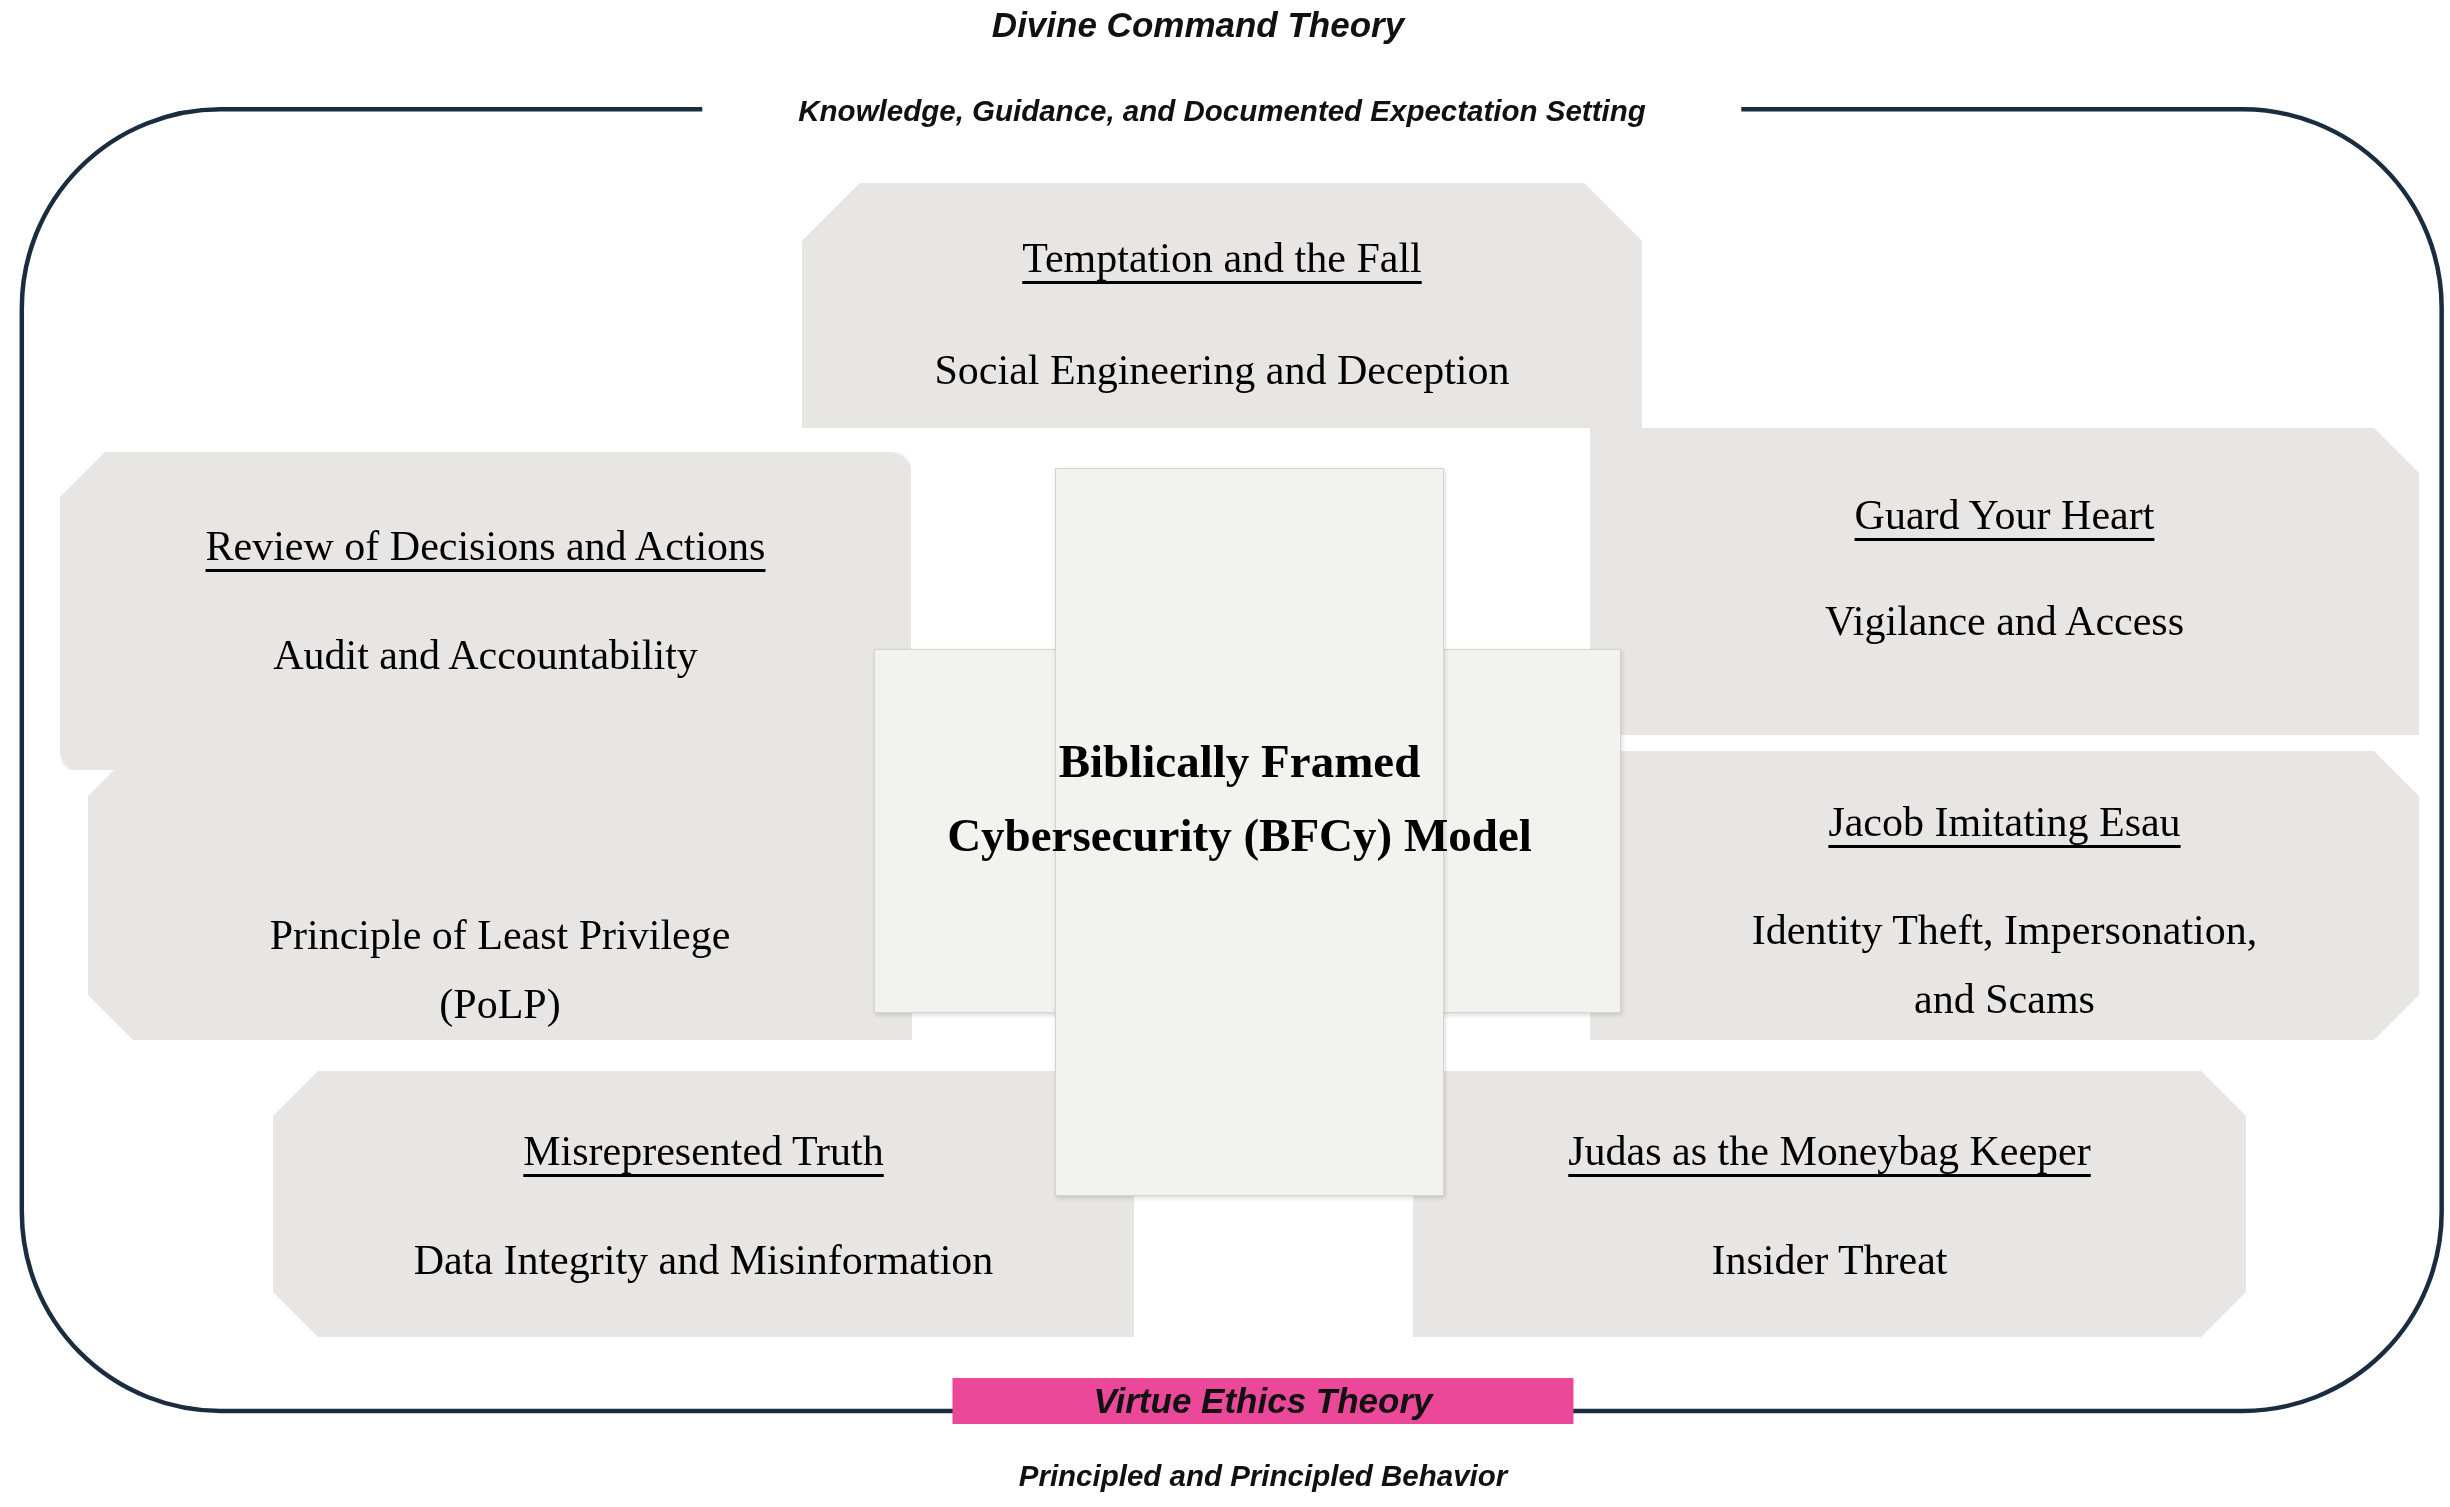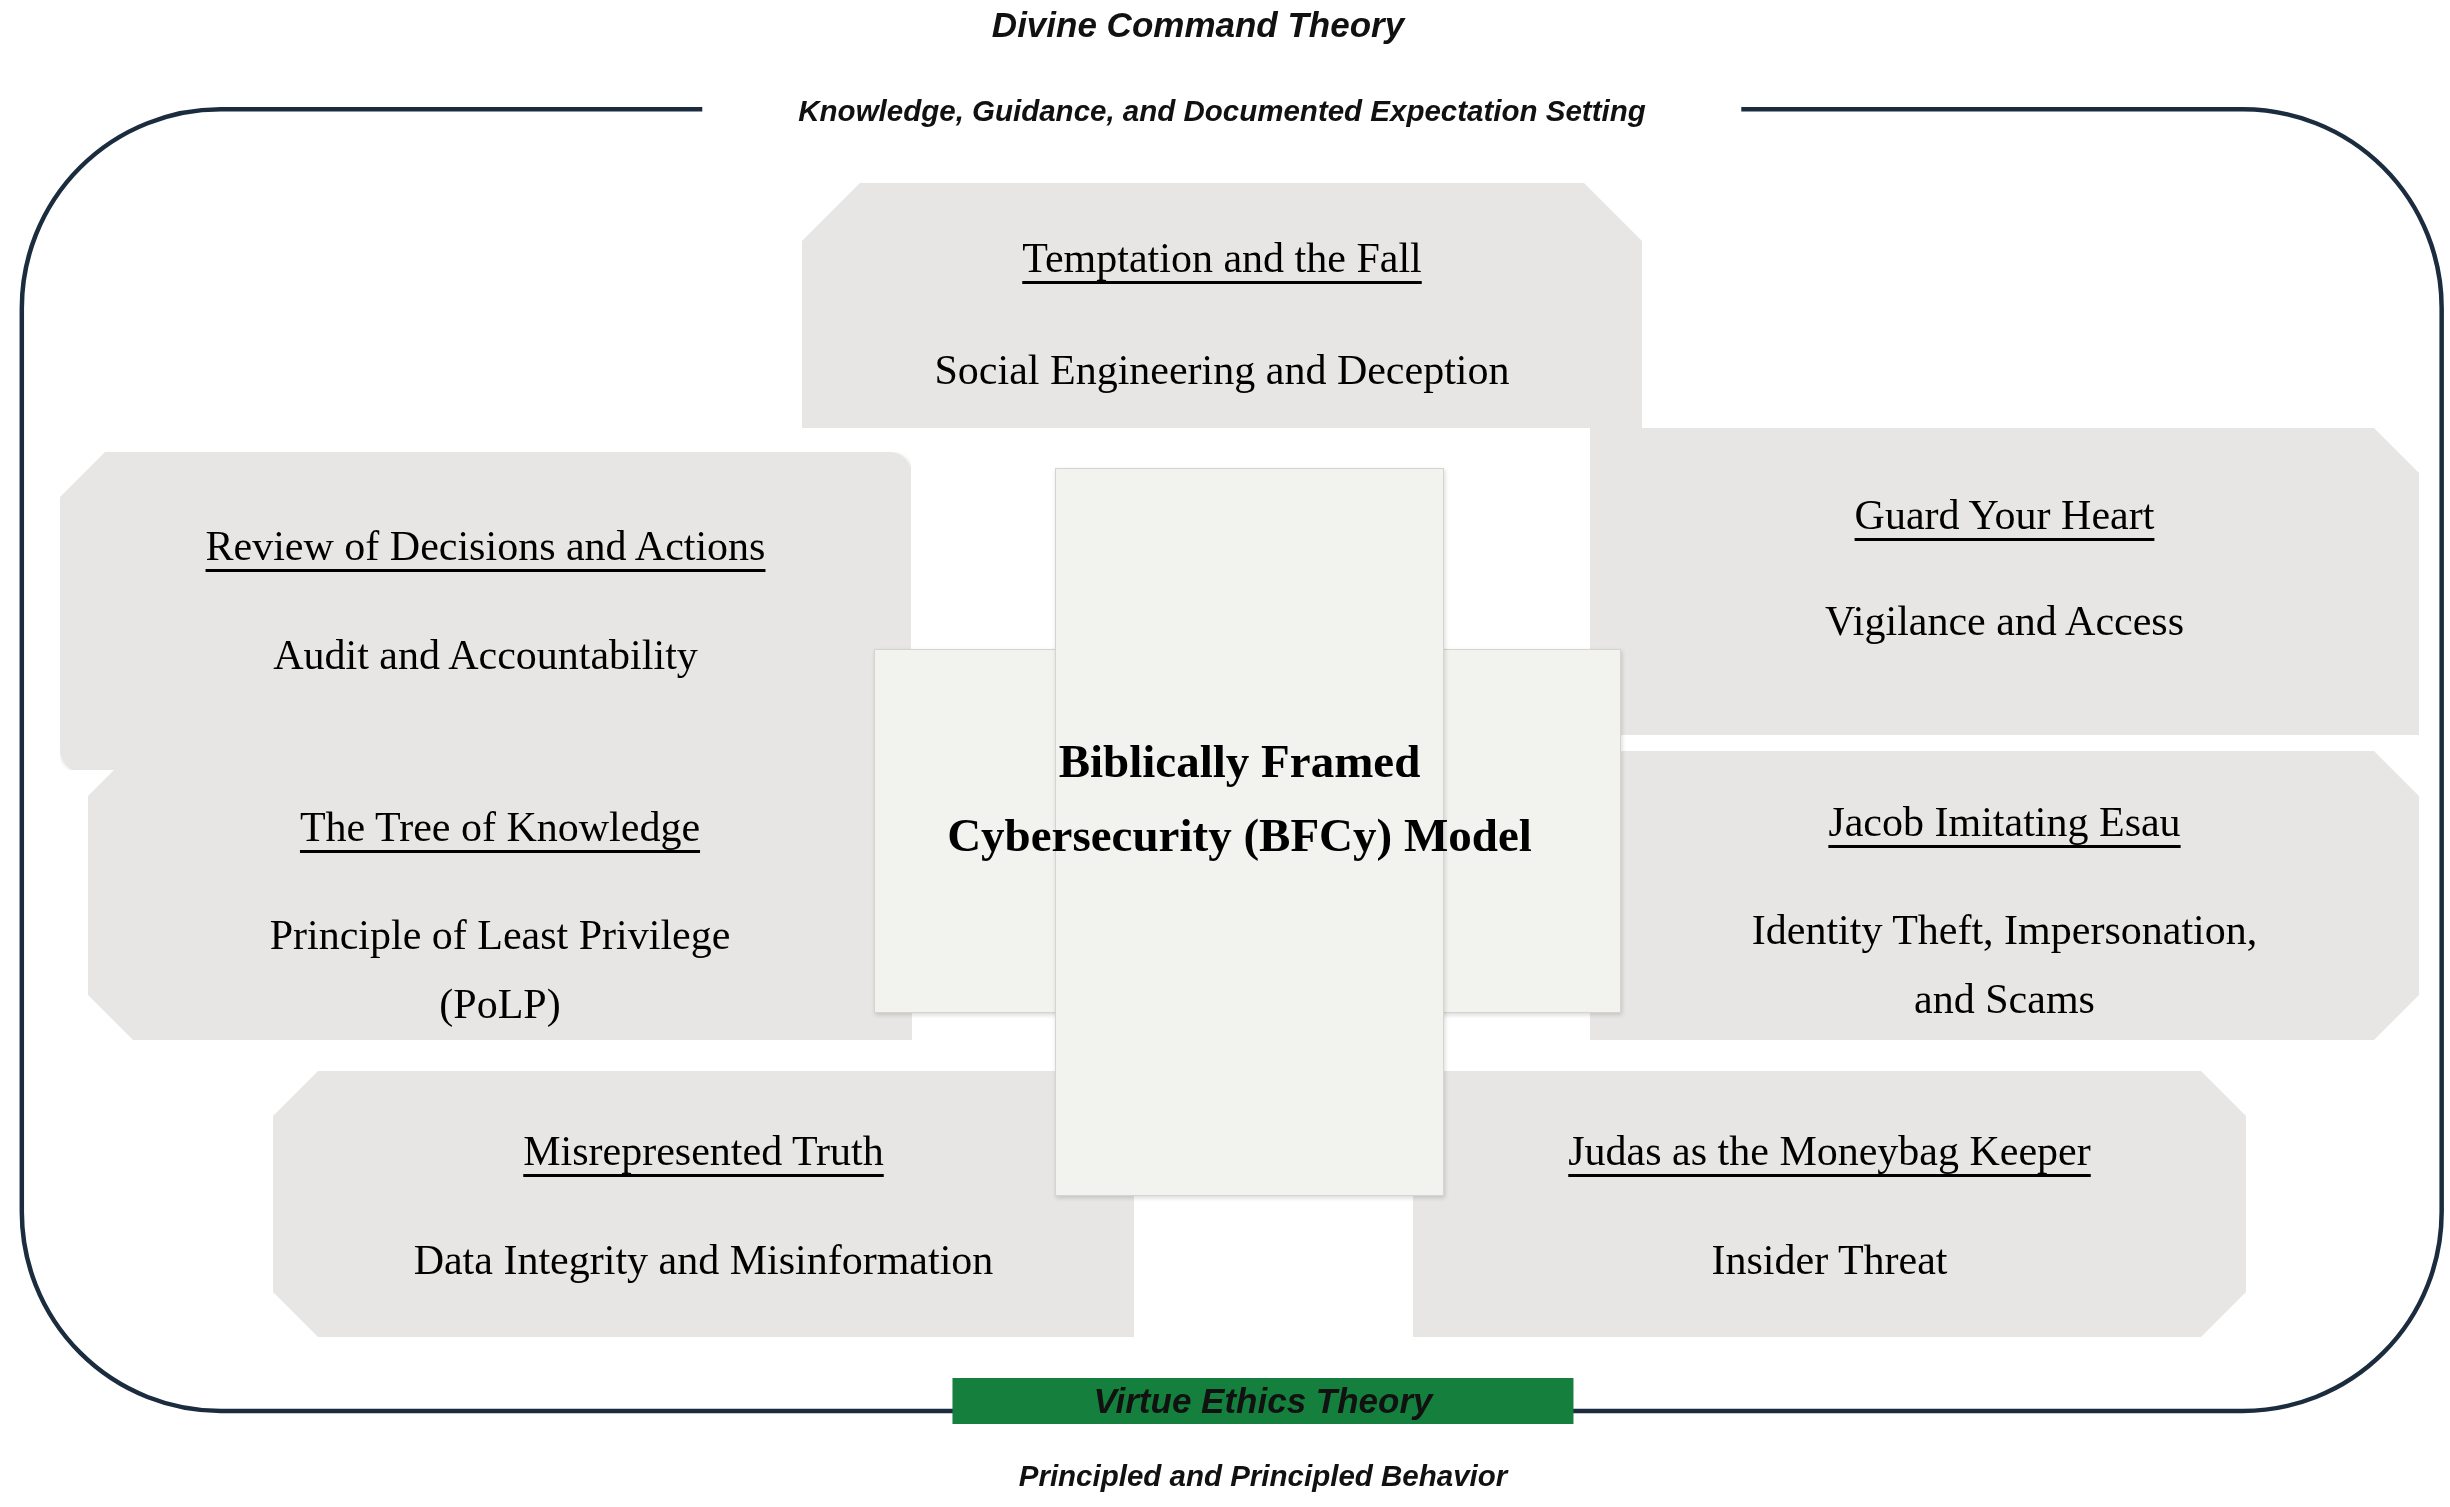--- a/index.html
+++ b/index.html
@@ -65,21 +65,21 @@
     position: absolute; transform: translateX(-50%);
     font-family: "Liberation Sans", "DejaVu Sans", sans-serif;
     font-style: italic; color: #111;
     white-space: nowrap; text-align: center;
     z-index: 7;
   }
   #divine-title      { left: 1198px; top: 3.8px;    font-size: 35px; line-height: 42px; font-weight: 600; }
   #divine-subtitle   { left: 1222px; top: 90px;  font-size: 29.5px; line-height: 41px; font-weight: 600;
                        background: #fff; padding: 0 96px; }
   #virtue-title      { left: 1263px; top: 1378px; font-size: 35px; line-height: 46px; font-weight: 600;
-                       background: #15803d; padding: 0 141px; }
+                       background: #ec4899; padding: 0 141px; }
   #virtue-subtitle   { left: 1263px; top: 1456px; font-size: 29.5px; line-height: 40px; font-weight: 600; }
 </style>
 </head>
 <body>
 
 <div id="canvas">
 
   <svg id="frame-svg" width="2450" height="1508" viewBox="0 0 3819 2350">
     <rect id="frame-rect" x="34" y="170" width="3772" height="2029" rx="310" ry="310"></rect>
   </svg>
@@ -93,21 +93,20 @@
     <div class="panel-heading" style="top:69px">Review of Decisions and Actions</div>
     <div class="panel-body" style="top:178px">Audit and Accountability</div>
   </div>
 
   <div class="panel chamfer-tr" style="left:1590px; top:428px; width:829px; height:307px;">
     <div class="panel-heading" style="top:62px">Guard Your Heart</div>
     <div class="panel-body" style="top:168px">Vigilance and Access</div>
   </div>
 
   <div class="panel chamfer-tl-bl" style="left:88px; top:751px; width:824px; height:289px;">
-    <div class="panel-heading" style="top:51px">The Tree of Knowledge</div>
     <div class="panel-body" style="top:159px">Principle of Least Privilege</div>
     <div class="panel-body" style="top:228px">(PoLP)</div>
   </div>
 
   <div class="panel chamfer-tr-br" style="left:1590px; top:751px; width:829px; height:289px;">
     <div class="panel-heading" style="top:46px">Jacob Imitating Esau</div>
     <div class="panel-body" style="top:154px">Identity Theft, Impersonation,</div>
     <div class="panel-body" style="top:223px">and Scams</div>
   </div>
 

